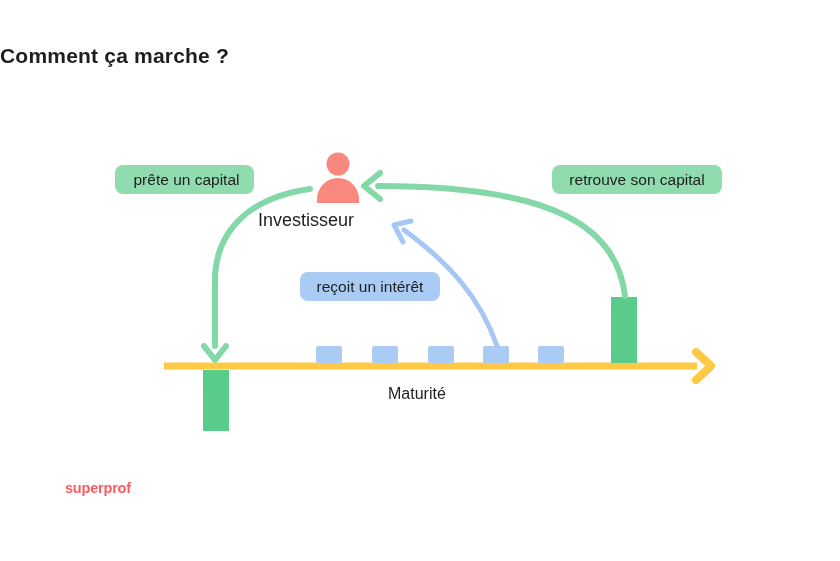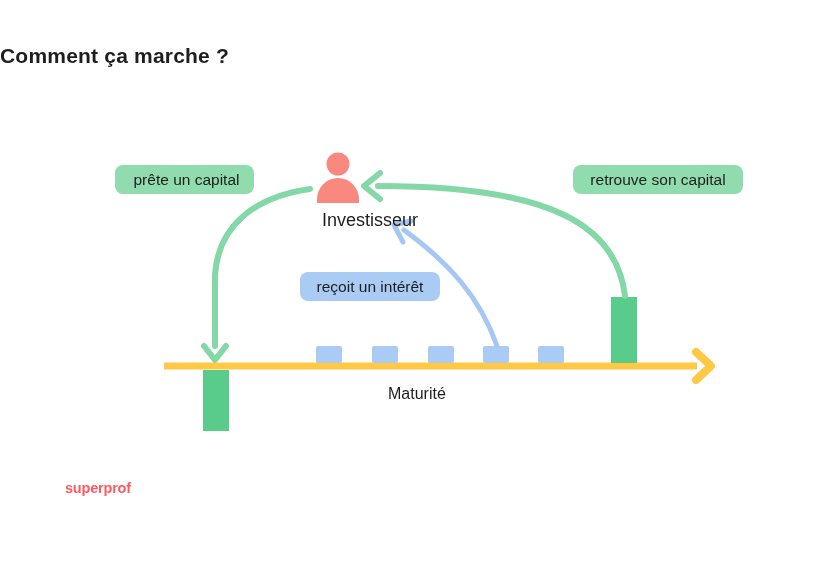--- a/index.html
+++ b/index.html
@@ -24,25 +24,25 @@
     border-radius:8px;
     font-size:15.5px;font-weight:500;
     color:var(--text_dark);
     padding:0 12px;
     box-sizing:border-box;
     white-space:nowrap;
   }
   .pill-green{background:var(--green_soft);}
   .pill-blue{background:var(--blue_soft);}
   #pill-lend{left:115px;top:165px;width:139px;padding-left:16px;}
-  #pill-recover{left:573px;top:165px;width:170px;}
+  #pill-recover{left:552px;top:165px;width:170px;}
   #pill-interest{left:300px;top:272px;width:140px;text-align:center;}
   #investor-label{
     left:258px;top:210px;width:160px;
-    text-align:right;
+    text-align:left;
     font-size:18px;font-weight:500;
     color:var(--text_dark);
   }
   #maturity-label{
     left:388px;top:385px;width:130px;
     font-size:16px;font-weight:500;
     color:var(--text_dark);
   }
   #logo{
     left:65px;top:480px;

